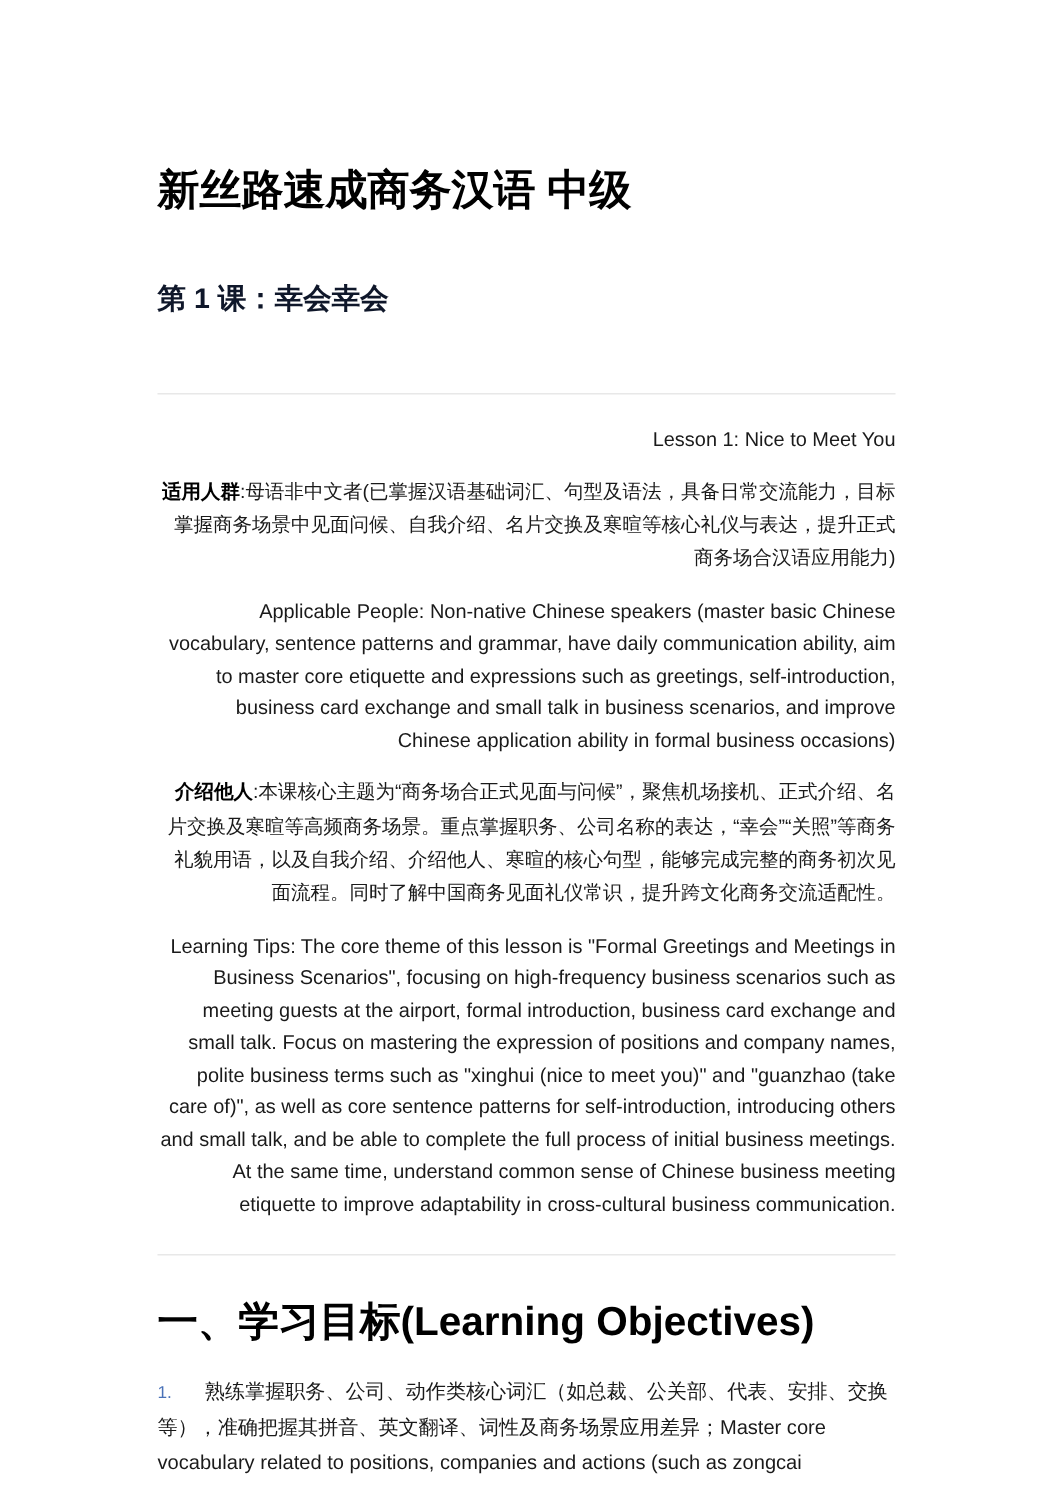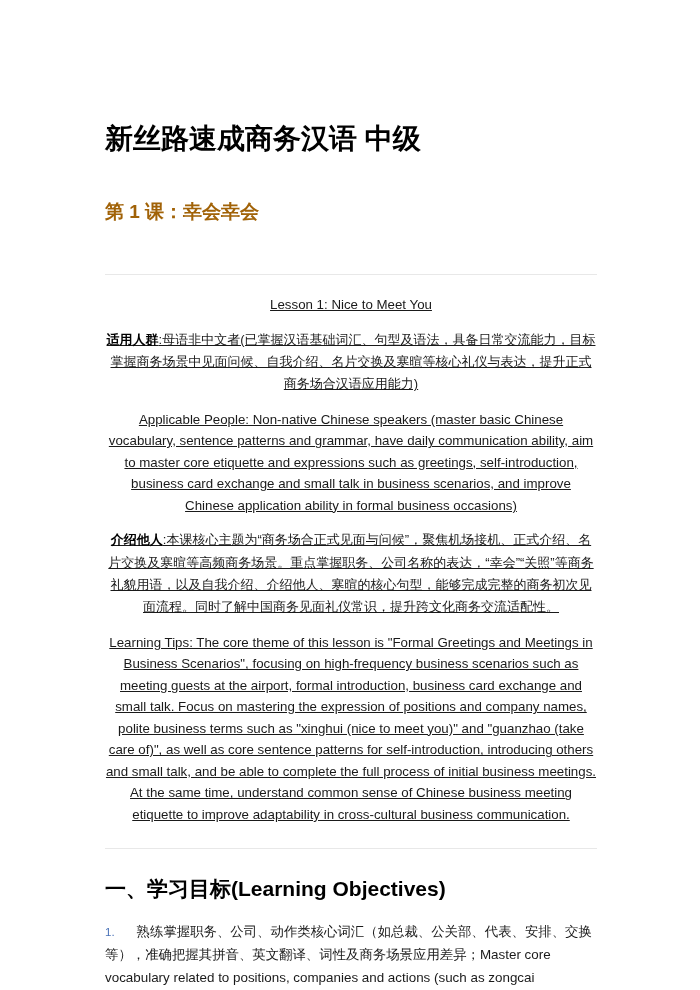--- a/index.html
+++ b/index.html
@@ -21,56 +21,55 @@
     width: 700px;
     height: 990px;
     padding: 105px 103px 0 105px;
     background: #ffffff;
   }
   .doc-title {
     font-size: 28px;
     font-weight: bold;
     line-height: 1.3;
     letter-spacing: 0px;
-    margin: 16px 0 42px 0;
+    margin: 4px 0 42px 0;
     color: #000000;
   }
   .lesson-title {
     font-size: 19px;
     font-weight: bold;
     line-height: 1.4;
     margin: 0 0 48px 0;
-    color: #a16207;
+    color: #0f172a;
   }
   hr.rule {
     border: none;
     border-top: 1px solid #e8e8e8;
     margin: 0 0 19px 0;
     height: 0;
     width: 100%;
   }
   p.body-text {
     font-size: 13.3px;
     line-height: 1.62;
     margin: 0 0 13px 0;
     color: #1a1a1a;
-    text-align: center;
+    text-align: right;
     word-wrap: break-word;
-    text-decoration: underline;
   }
   p.body-text.cn {
     font-size: 13px;
     line-height: 1.72;
   }
   .label-strong {
     font-weight: bold;
     color: #000000;
   }
   .section-heading {
-    font-size: 21px;
+    font-size: 27px;
     font-weight: bold;
     line-height: 1.35;
     margin: 26px 0 16px 0;
     color: #000000;
   }
   ol.obj-list {
     list-style: none;
     margin: 0;
     padding: 0;
   }

